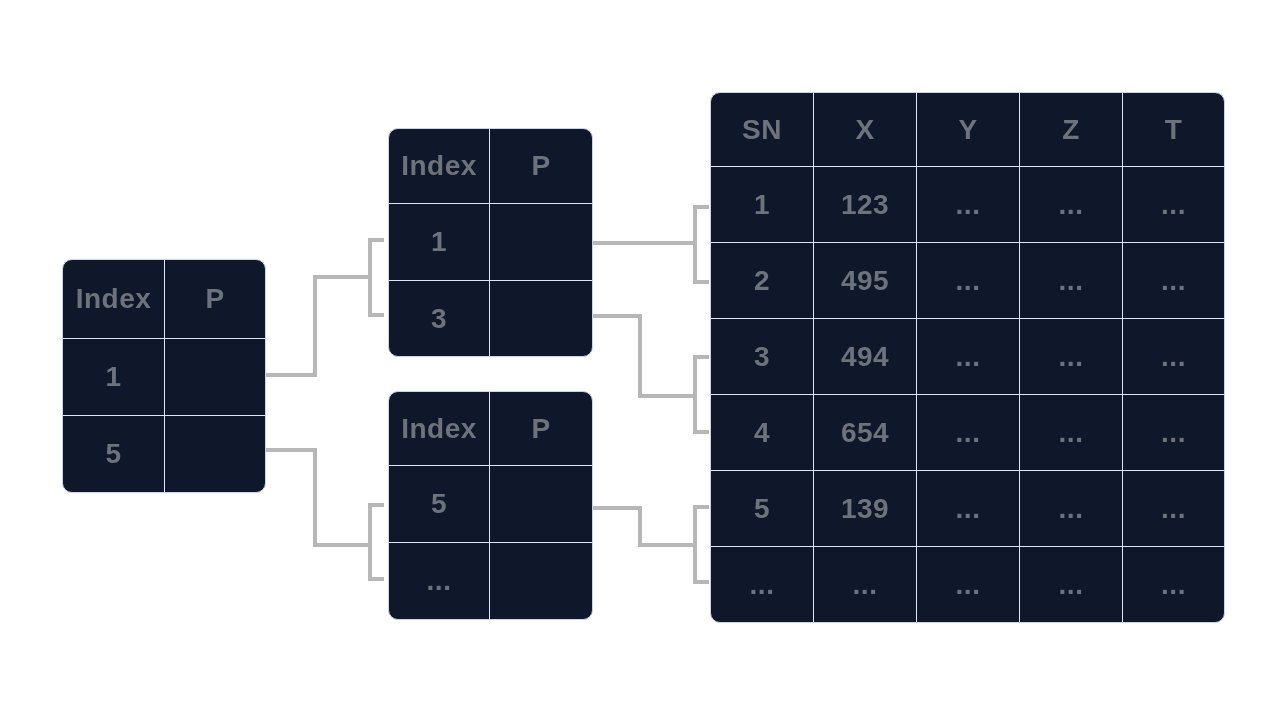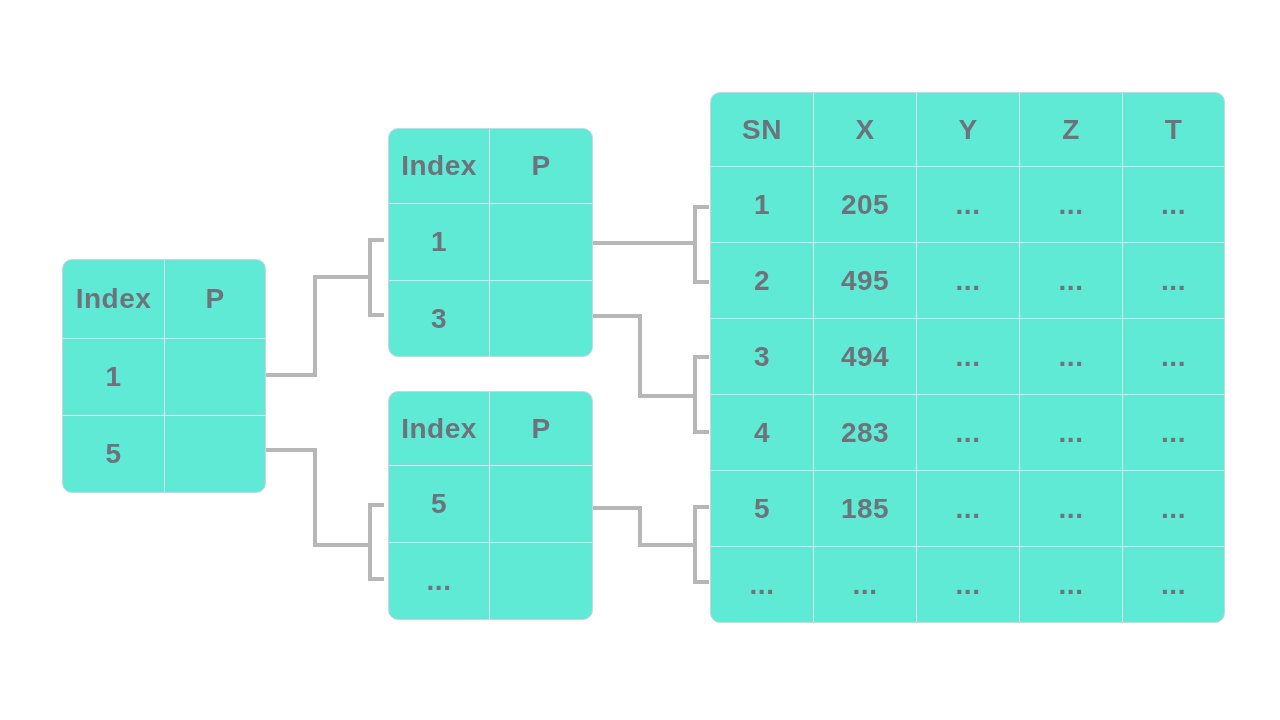--- a/index.html
+++ b/index.html
@@ -13,21 +13,21 @@
     width: 1280px;
     height: 720px;
     background: #ffffff;
     overflow: hidden;
   }
   table.tbl {
     position: absolute;
     border-collapse: separate;
     border-spacing: 0;
     table-layout: fixed;
-    background: #5eead4;
+    background: #0f172a;
     border: 1px solid #c9d4e4;
     border-radius: 10px;
   }
   table.tbl td {
     padding: 0;
     text-align: center;
     vertical-align: middle;
     font-weight: 700;
     font-size: 28px;
     color: #6e737b;
@@ -138,49 +138,49 @@
     <tbody>
         <tr style="height:73px;">
       <td style="width:102px;">SN</td>
       <td style="width:102px;">X</td>
       <td style="width:102px;">Y</td>
       <td style="width:102px;">Z</td>
       <td style="width:101px;">T</td>
     </tr>
     <tr style="height:76px;">
       <td>1</td>
-      <td>205</td>
+      <td>123</td>
       <td>...</td>
       <td>...</td>
       <td>...</td>
     </tr>
     <tr style="height:76px;">
       <td>2</td>
       <td>495</td>
       <td>...</td>
       <td>...</td>
       <td>...</td>
     </tr>
     <tr style="height:76px;">
       <td>3</td>
       <td>494</td>
       <td>...</td>
       <td>...</td>
       <td>...</td>
     </tr>
     <tr style="height:76px;">
       <td>4</td>
-      <td>283</td>
+      <td>654</td>
       <td>...</td>
       <td>...</td>
       <td>...</td>
     </tr>
     <tr style="height:76px;">
       <td>5</td>
-      <td>185</td>
+      <td>139</td>
       <td>...</td>
       <td>...</td>
       <td>...</td>
     </tr>
     <tr style="height:76px;">
       <td>...</td>
       <td>...</td>
       <td>...</td>
       <td>...</td>
       <td>...</td>

